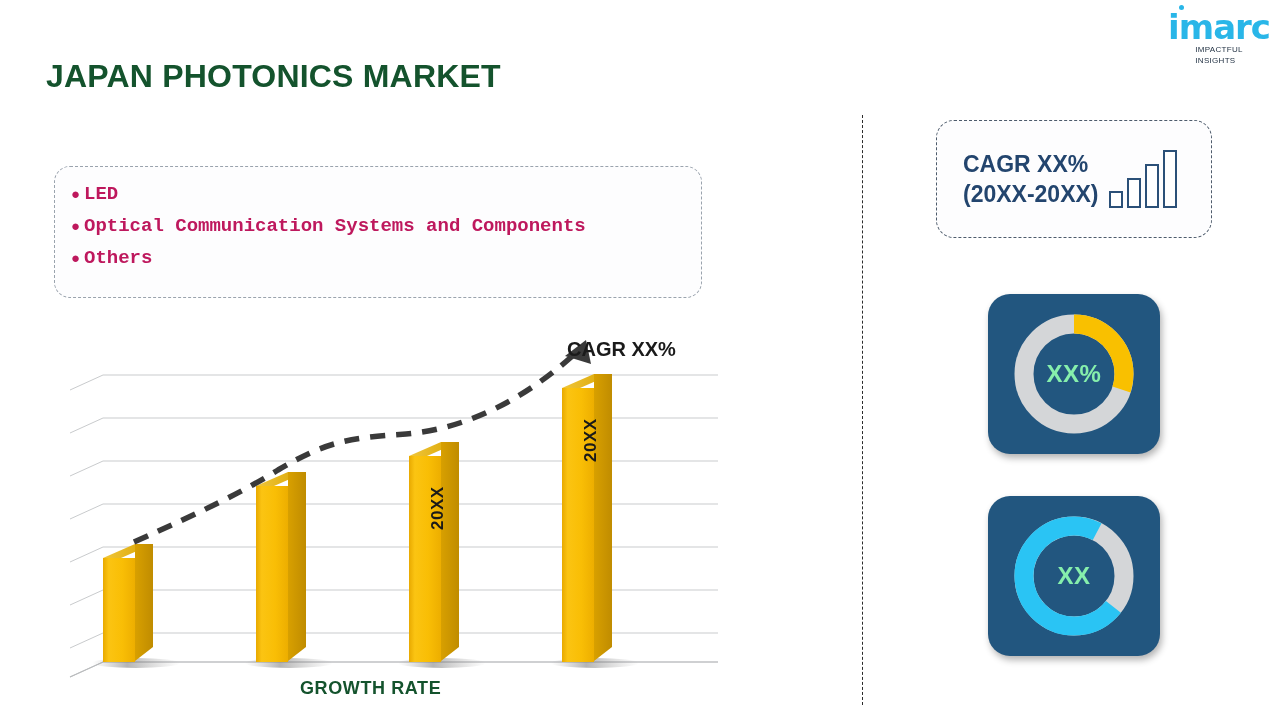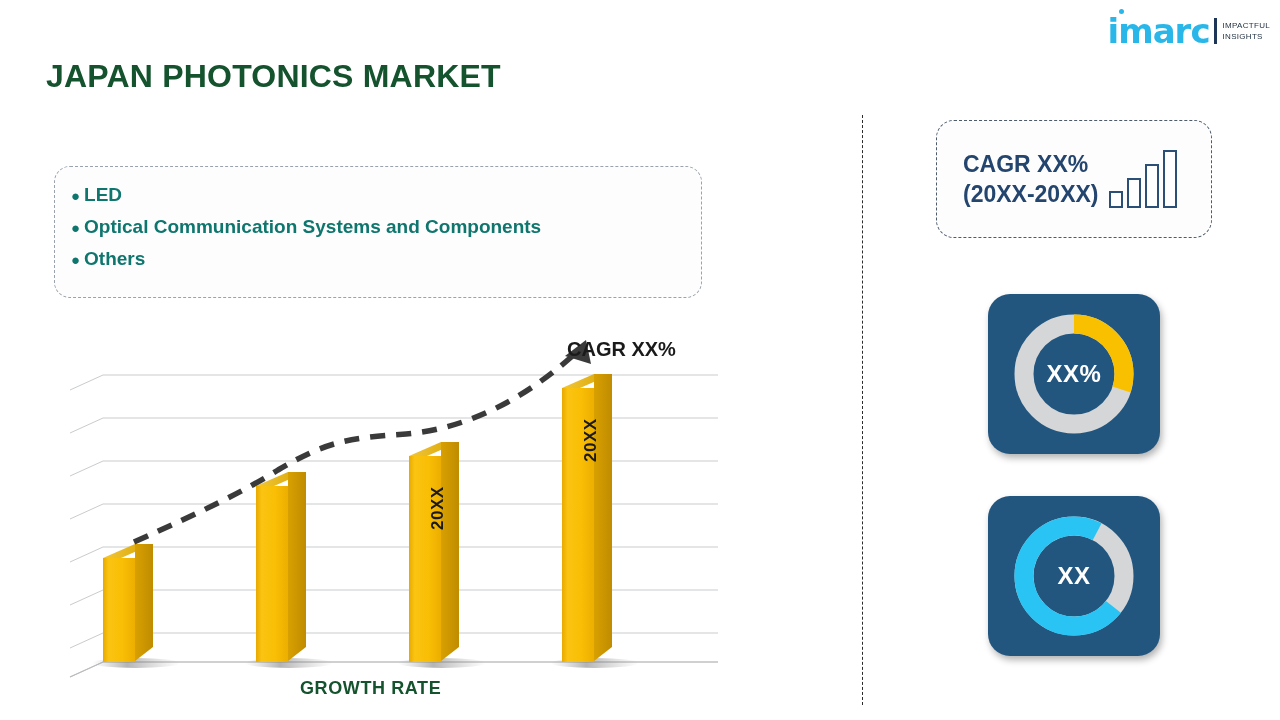--- a/index.html
+++ b/index.html
@@ -6,40 +6,40 @@
   body{
     width:1280px;height:720px;
     background:#ffffff;
     font-family:"Liberation Sans", sans-serif;
     overflow:hidden;
     position:relative;
   }
   .page{position:absolute;inset:0;}
 
   
-  .logo{position:absolute;right:10px;top:10px;display:flex;align-items:center;height:42px;}
+  .logo{position:absolute;right:10px;top:10px;display:flex;align-items:center;height:42px;flex-direction:column;}
   .logo-word{position:relative;font-family:"DejaVu Sans",sans-serif;font-weight:bold;font-size:34px;
     letter-spacing:-1px;color:#29b6e8;line-height:34px;}
   .logo-dot{position:absolute;left:11px;top:-5px;width:5px;height:5px;border-radius:50%;background:#29b6e8;}
   .logo-sep{width:3px;height:26px;background:#1d3557;margin:0 6px 0 4px;}
   .logo-tag{font-family:"Liberation Sans",sans-serif;font-weight:normal;font-size:8px;
     line-height:11px;color:#1d2d3f;letter-spacing:.3px;}
 
   
   .main-title{position:absolute;left:46px;top:58px;font-size:32px;font-weight:bold;
     color:#14532d;letter-spacing:.2px;font-family:"Liberation Sans",sans-serif;}
   .sub-title{position:absolute;left:75px;top:126px;font-size:19px;font-weight:bold;color:#1a1a1a;letter-spacing:.5px;}
   .sub-title .hl{color:#2f6ca8;}
 
   
   .bullets{position:absolute;left:54px;top:166px;width:648px;height:132px;
     border:1.4px dashed #9aa3ad;border-radius:16px;background:#fdfdfe;
     box-sizing:border-box;padding:12px 0 0 16px;}
-  .bullet{color:#0f766e;font-weight:bold;font-size:19px;line-height:31px;white-space:nowrap;
-    font-family:Liberation Sans, sans-serif;}
+  .bullet{color:#be185d;font-weight:bold;font-size:19px;line-height:31px;white-space:nowrap;
+    font-family:Liberation Mono, monospace;}
   .bullet .dot{font-size:15px;margin-right:4px;}
 
   
   .chart{position:absolute;left:46px;top:330px;width:710px;height:380px;}
   .chart svg{position:absolute;left:0;top:0;}
   .cagr-note{position:absolute;left:567px;top:338px;font-size:20px;font-weight:bold;color:#1a1a1a;}
   .axis-label{position:absolute;left:300px;top:678px;font-size:18px;font-weight:bold;
     color:#14532d;letter-spacing:.6px;}
   .bar-label{position:absolute;font-size:17px;font-weight:bold;color:#1a1a1a;
     transform:rotate(-90deg);transform-origin:left top;white-space:nowrap;letter-spacing:.5px;}
@@ -63,21 +63,21 @@
   .l3{left:0;top:669px;}
   .right-col{position:absolute;left:862px;top:0;width:418px;height:720px;}
 
   .tile{position:absolute;left:988px;width:172px;height:160px;border-radius:22px;
     background:#22567f;box-shadow:2px 4px 7px rgba(0,0,0,.30);}
   .tile.t1{top:294px;}
   .tile.t2{top:496px;}
   .tile svg{position:absolute;left:0;top:0;}
   .tile .val{position:absolute;left:0;top:0;width:100%;height:100%;
     display:flex;align-items:center;justify-content:center;
-    color:#ffffff;font-weight:bold;font-size:24px;letter-spacing:.5px;}
+    color:#86efac;font-weight:bold;font-size:24px;letter-spacing:.5px;}
 </style>
 </head>
 <body>
 
 <div class="page">
 
   <div class="logo">
     <div class="logo-word">
       <span class="logo-dot"></span>
       <span>imarc</span>

